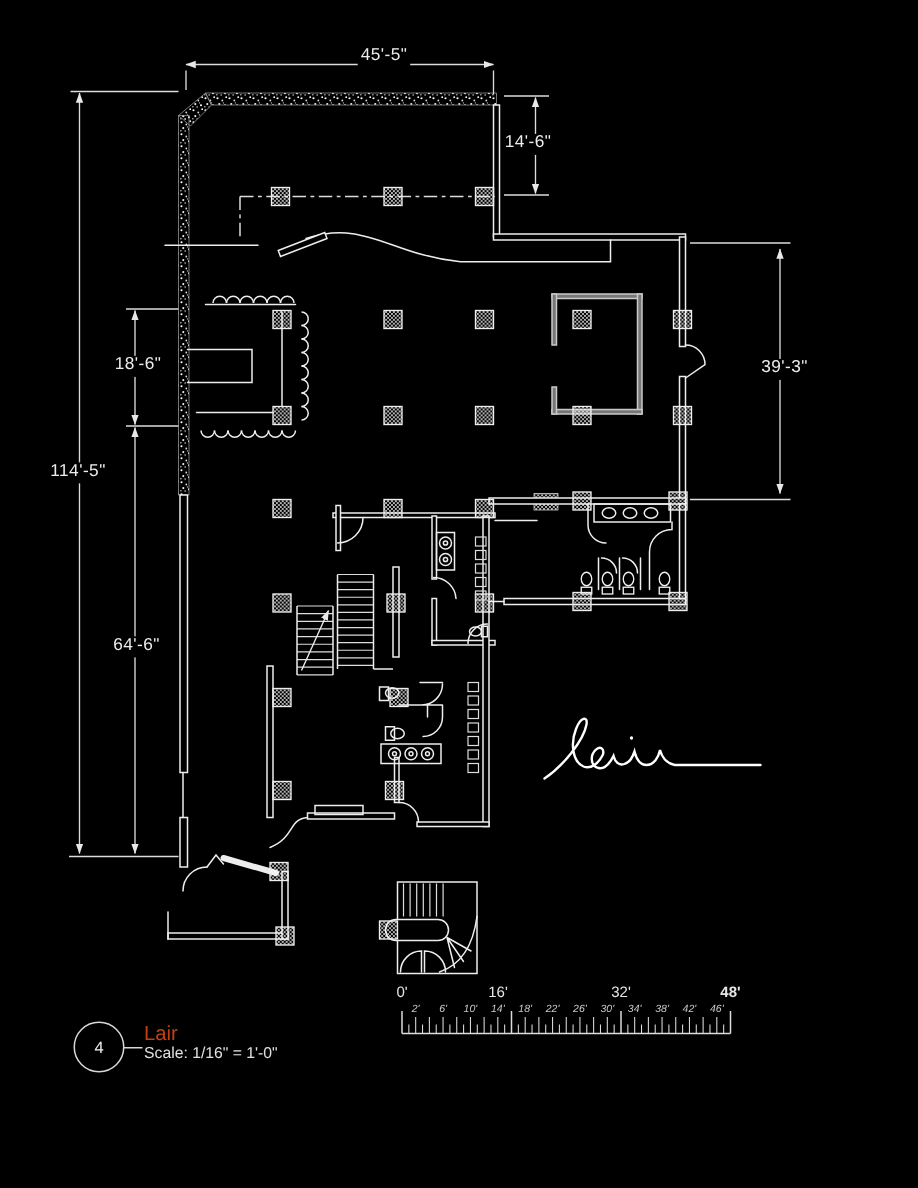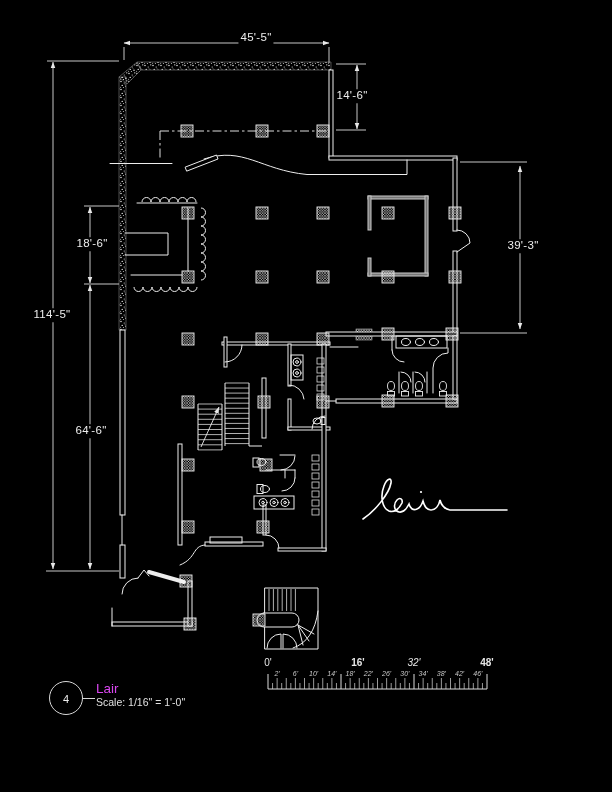--- a/index.html
+++ b/index.html
@@ -4,21 +4,21 @@
 <style>
   html,body{margin:0;padding:0;background:#000;}
   #page{position:relative;width:612px;height:792px;background:#000;overflow:hidden;
         font-family:"Liberation Sans",sans-serif;color:#e8e8e8;}
   #plan{position:absolute;left:0;top:0;}
   .dim{position:absolute;transform:translate(-50%,-50%);font-size:11.5px;line-height:1;
        background:#000;padding:1px 2px;white-space:nowrap;letter-spacing:.3px;color:#ededed;}
   .sb-major{position:absolute;transform:translate(-50%,-50%);font-size:10px;color:#e6e6e6;}
   .sb-minor{position:absolute;transform:translate(-50%,-50%);font-size:7px;font-style:italic;color:#c9c9c9;}
   .callout-num{position:absolute;transform:translate(-50%,-50%);font-size:11px;color:#efefef;}
-  .title{position:absolute;left:96px;top:681px;font-size:13.5px;color:#d946ef;}
+  .title{position:absolute;left:96px;top:681px;font-size:13.5px;color:#c2410c;}
   .scale-note{position:absolute;left:96px;top:696px;font-size:10.5px;color:#e0e0e0;}
 </style>
 </head>
 <body>
 
 <div id="page">
 
   <svg id="plan" width="612" height="792" viewBox="0 0 612 792">
     <defs>
       <pattern id="stip" width="8" height="8" patternUnits="userSpaceOnUse">
@@ -331,22 +331,22 @@
   <span class="dim" style="left:92px;top:244px;">18'-6"</span>
   <span class="dim" style="left:52px;top:315px;">114'-5"</span>
   <span class="dim" style="left:91px;top:431px;">64'-6"</span>
 
   <span class="callout-num" style="left:66px;top:699px;">4</span>
   <span class="title">Lair</span>
   <span class="scale-note">Scale: 1/16" = 1'-0"</span>
 
   <div>
       <span class="sb-major" style="left: 268px; top: 662px;">0'</span>
-      <span class="sb-major" style="left: 358px; top: 662px; font-weight: bold;">16'</span>
-      <span class="sb-major" style="left: 414px; top: 662px; font-style: italic;">32'</span>
+      <span class="sb-major" style="left: 332px; top: 662px;">16'</span>
+      <span class="sb-major" style="left: 414px; top: 662px;">32'</span>
       <span class="sb-major" style="left: 487px; top: 662px; font-weight: bold;">48'</span>
       <span class="sb-minor" style="left: 277.125px; top: 672.5px;">2'</span>
       <span class="sb-minor" style="left: 295.375px; top: 672.5px;">6'</span>
       <span class="sb-minor" style="left: 313.625px; top: 672.5px;">10'</span>
       <span class="sb-minor" style="left: 331.875px; top: 672.5px;">14'</span>
       <span class="sb-minor" style="left: 350.125px; top: 672.5px;">18'</span>
       <span class="sb-minor" style="left: 368.375px; top: 672.5px;">22'</span>
       <span class="sb-minor" style="left: 386.625px; top: 672.5px;">26'</span>
       <span class="sb-minor" style="left: 404.875px; top: 672.5px;">30'</span>
       <span class="sb-minor" style="left: 423.125px; top: 672.5px;">34'</span>

